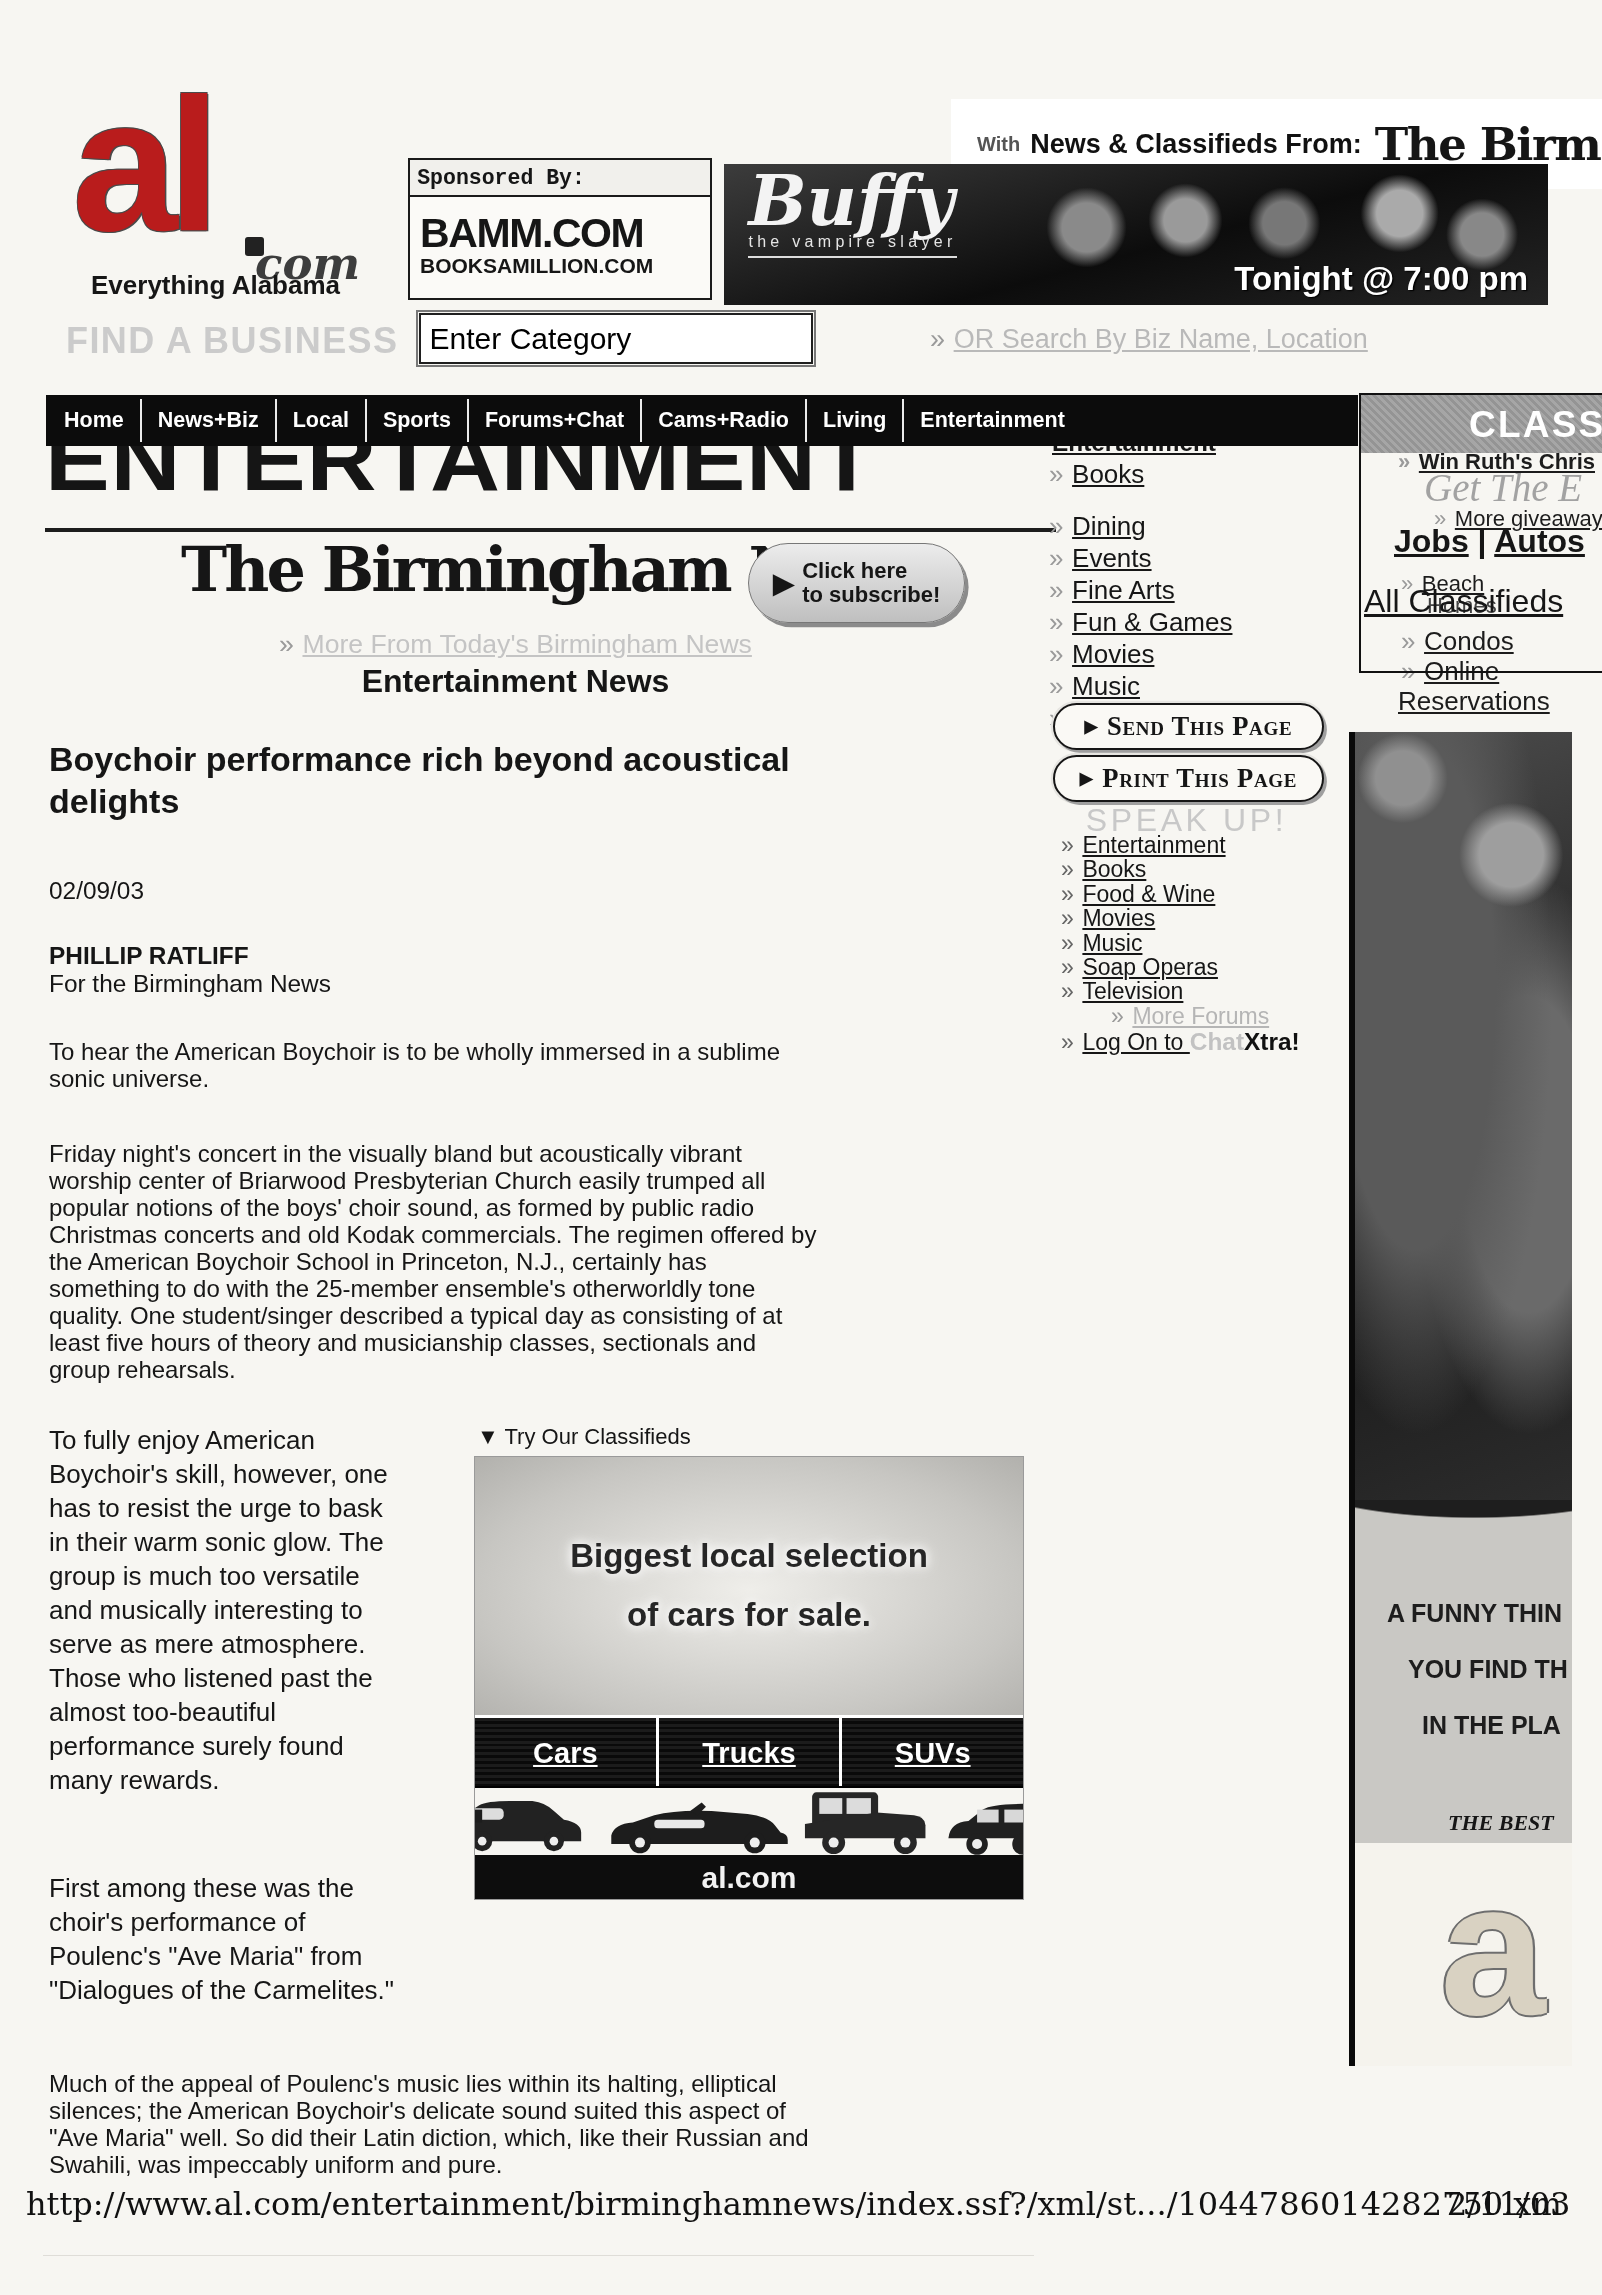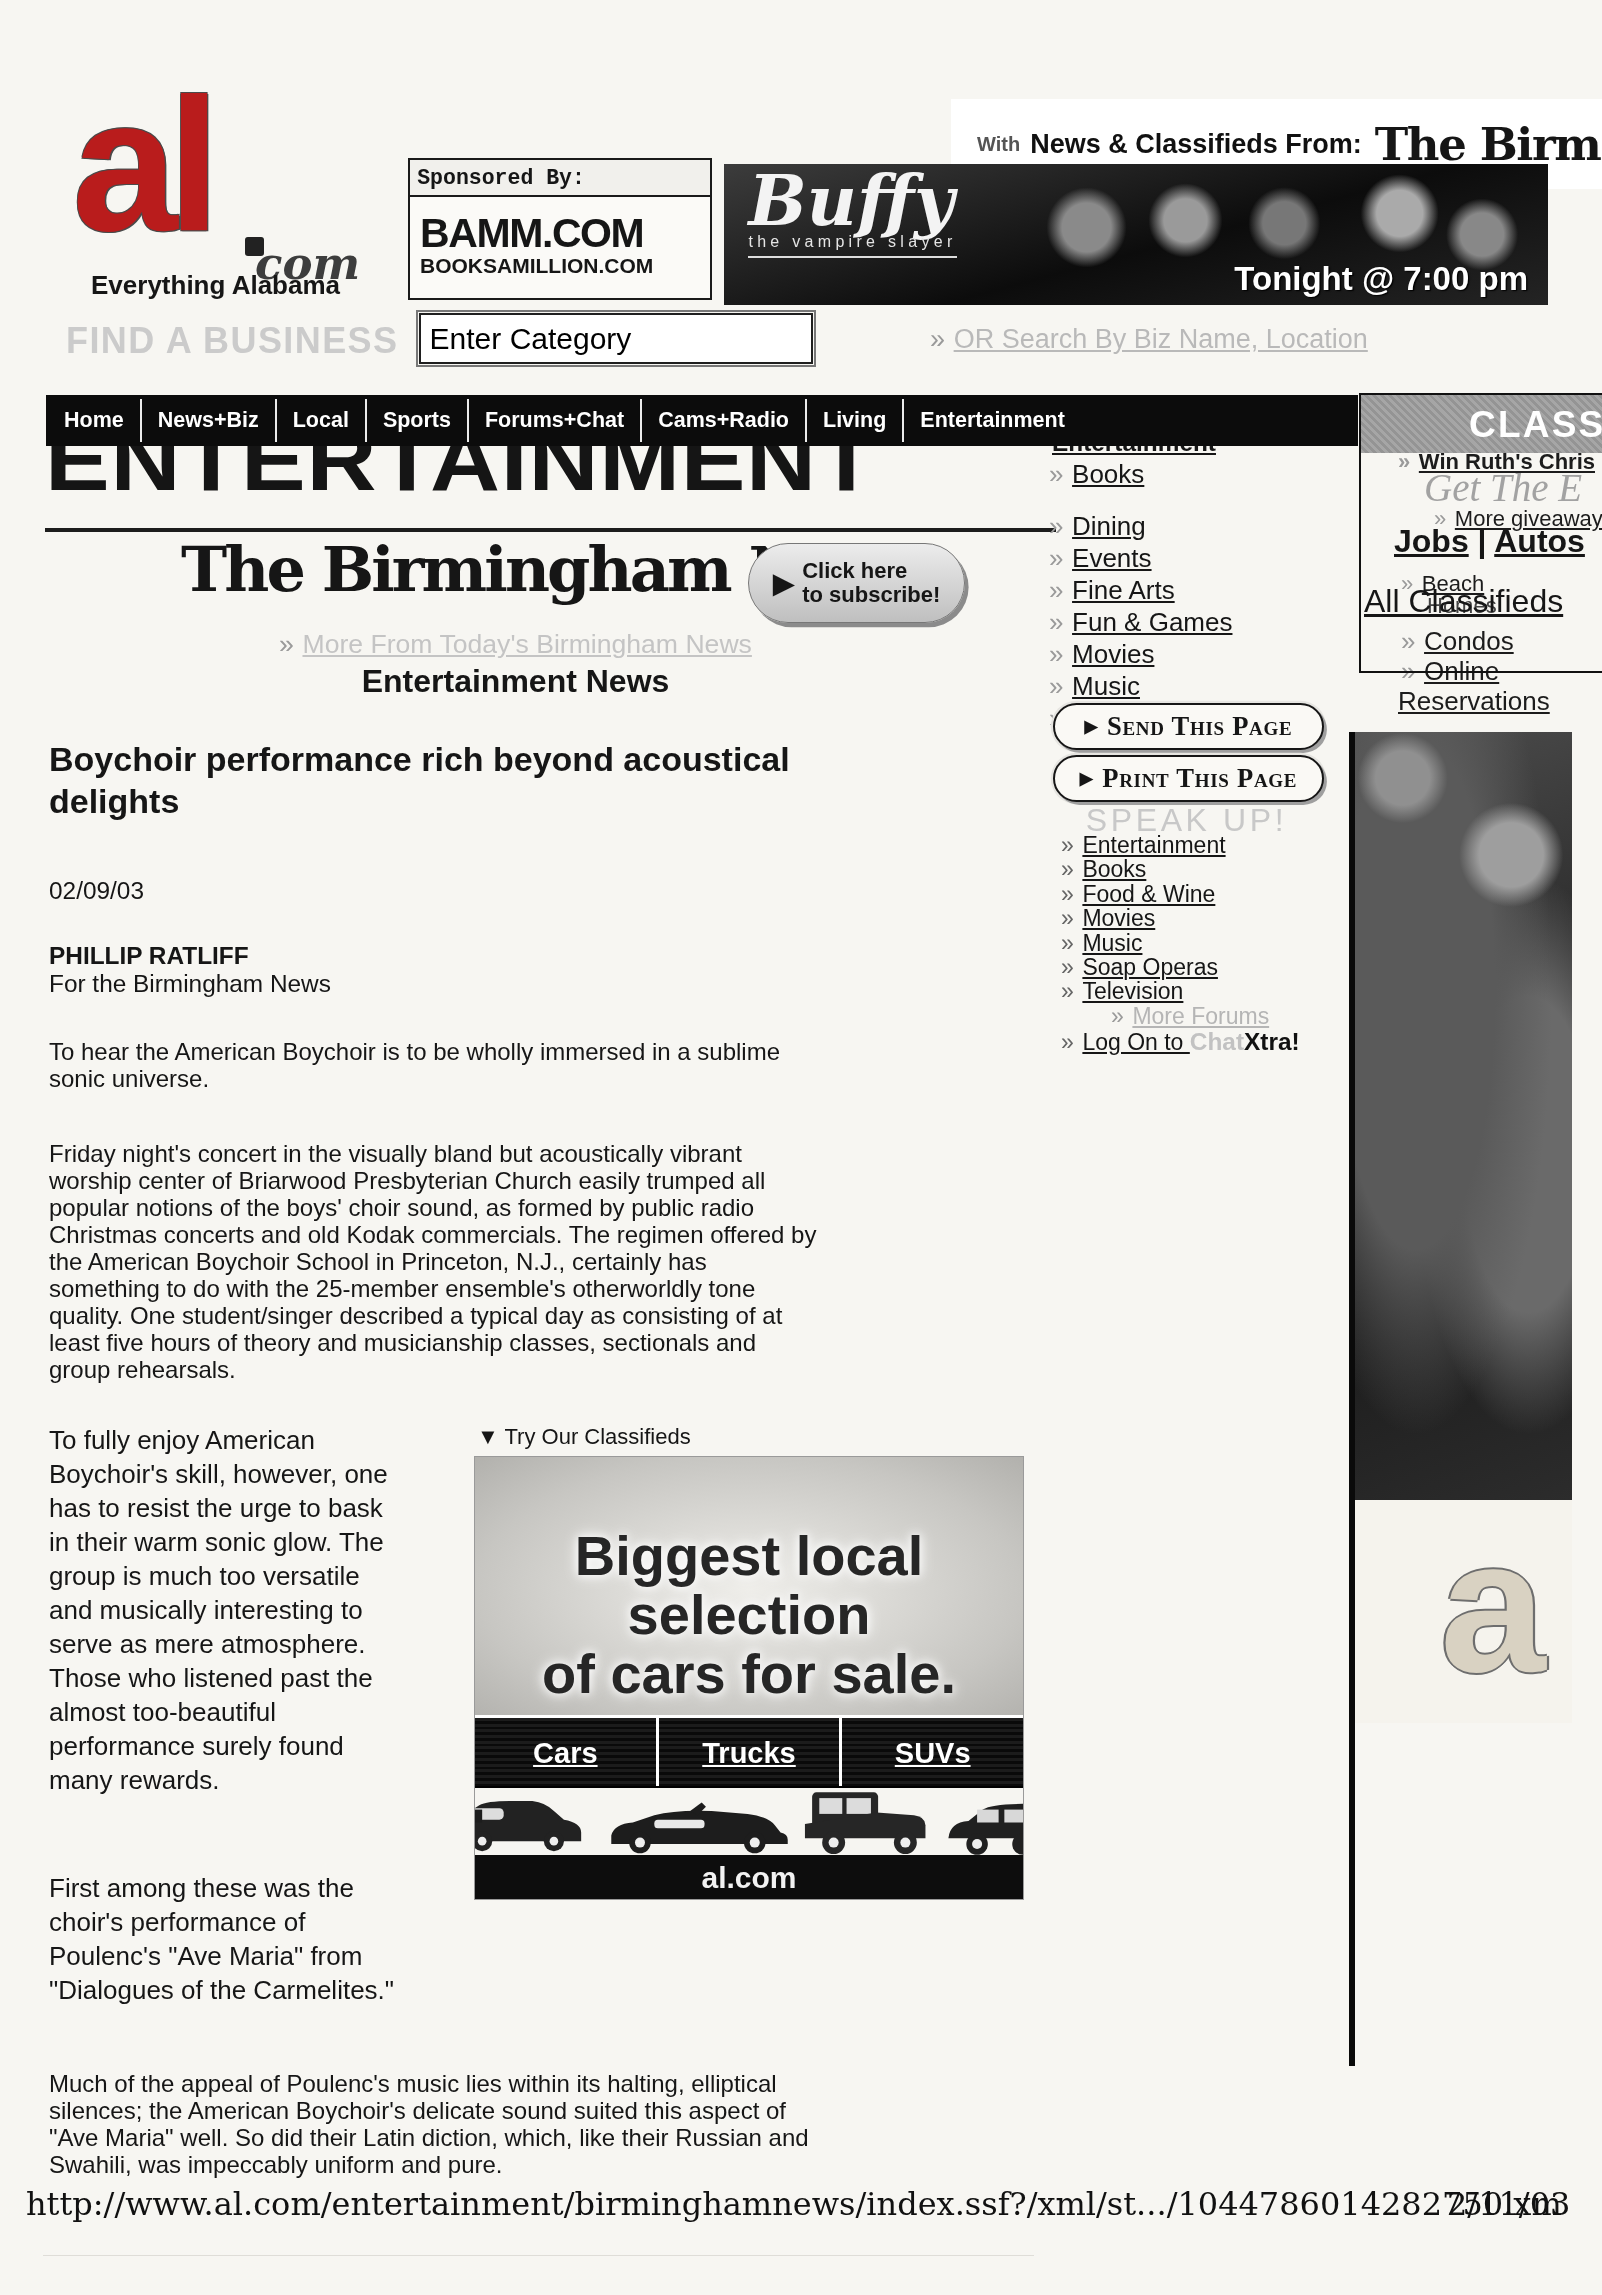--- a/index.html
+++ b/index.html
@@ -88,21 +88,21 @@
   .sectiontitle{font-weight:bold;font-size:32px;}
   .headline{font-weight:bold;font-size:34px;line-height:42px;}
   .bodytext{font-size:24px;line-height:27px;}
   .coltext{font-size:26px;line-height:34px;}
   .byline{font-weight:bold;font-size:24.4px;}
 
   
   .adlabel{font-size:22px;}
   .adbox{background:radial-gradient(ellipse 90% 55% at 50% 30%, #efeeea 0%, #c7c6c2 55%, #9d9c98 100%);
          border:0.7px solid #9a9a9a;overflow:hidden;}
-  .adheadline{font-weight:bold;font-size:56px;line-height:59px;text-align:center;color:#262626;
+  .adheadline{font-weight:bold;font-size:33px;line-height:59px;text-align:center;color:#262626;
               text-shadow:0 0 10px #fff,0 0 16px #fff;}
   .adtabs{background:#161616;border-top:3.6px solid #fff;display:flex;}
   .adtab{flex:1;display:flex;align-items:center;justify-content:center;color:#fff;font-weight:bold;
          font-size:29px;border-right:3.6px solid #fff;text-decoration:underline;
          background:repeating-linear-gradient(180deg,#1c1c1c 0 2.9px,#0a0a0a 2.9px 5.7px);}
   .adtab:last-child{border-right:none;}
   .adcars{background:#f6f5f1;border-top:2.9px solid #000;}
   .adbrand{background:#0d0d0d;color:#f2f2f2;font-weight:bold;font-size:30px;display:flex;
            align-items:center;justify-content:center;}
 
@@ -365,20 +365,26 @@
             <circle cx="764" cy="78" r="15" fill="#202020"></circle>
           <circle cx="700" cy="78" r="7" fill="#eee"></circle>
         </g>
       </svg>
     </div>
     <div class="adbrand abs" style="left:0;top:398px;width:100%;height:45px;">al.com</div>
   </div>
 
   <div class="abs photoad" style="left:1349px;top:732px;width:217px;height:1334px;">
     <div class="photo-top" style="width:100%;height:768px;"></div>
+    <div class="photo-mid" style="width:100%;height:343px;">
+      <div class="funny-line" style="padding:85px 0 0 32px;">A FUNNY THIN</div>
+      <div class="funny-line" style="padding-left:53px;">YOU FIND TH</div>
+      <div class="funny-line" style="padding-left:67px;">IN THE PLA</div>
+      <div class="thebest" style="padding:57px 0 0 93px;">THE BEST</div>
+    </div>
     <div class="photo-bottom" style="width:100%;height:223px;">
       <div class="biga" style="padding:18.7px 0 0 85px;">a</div>
     </div>
   </div>
 
   <div class="abs footer" style="left:26px;top:2185px;">http://www.al.com/entertainment/birminghamnews/index.ssf?/xml/st.../1044786014282750.xm</div>
   <div class="abs footer" style="left:1447px;top:2185px;">2/11/03</div>
   <div class="abs" style="left:43px;top:2255px;width:991px;height:1.4px;background:#dfddd8;"></div>
 
 </div>

